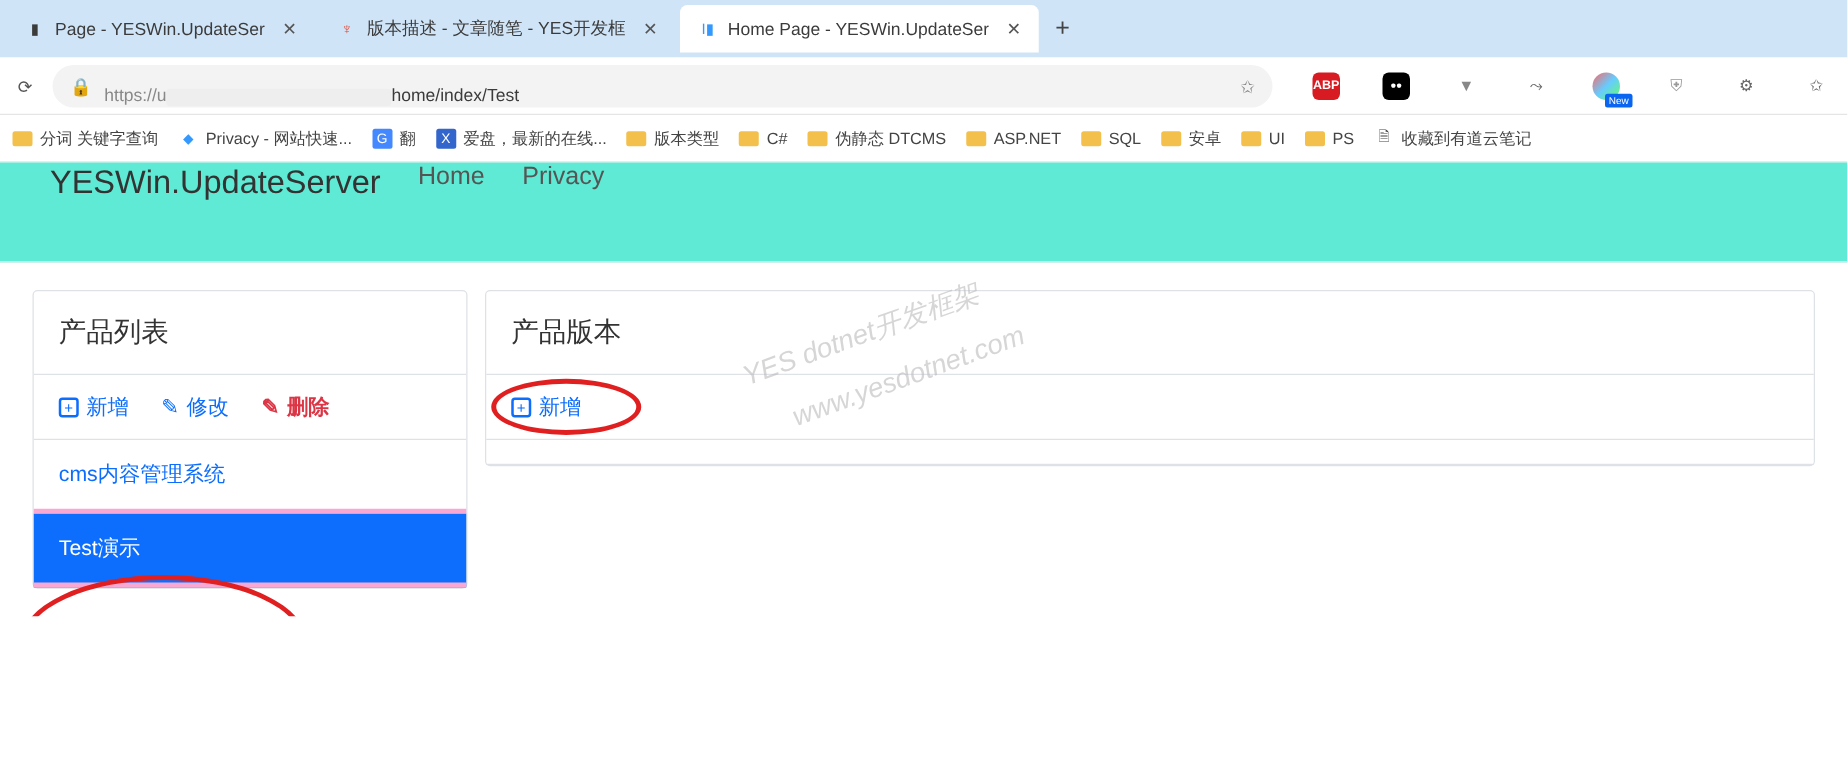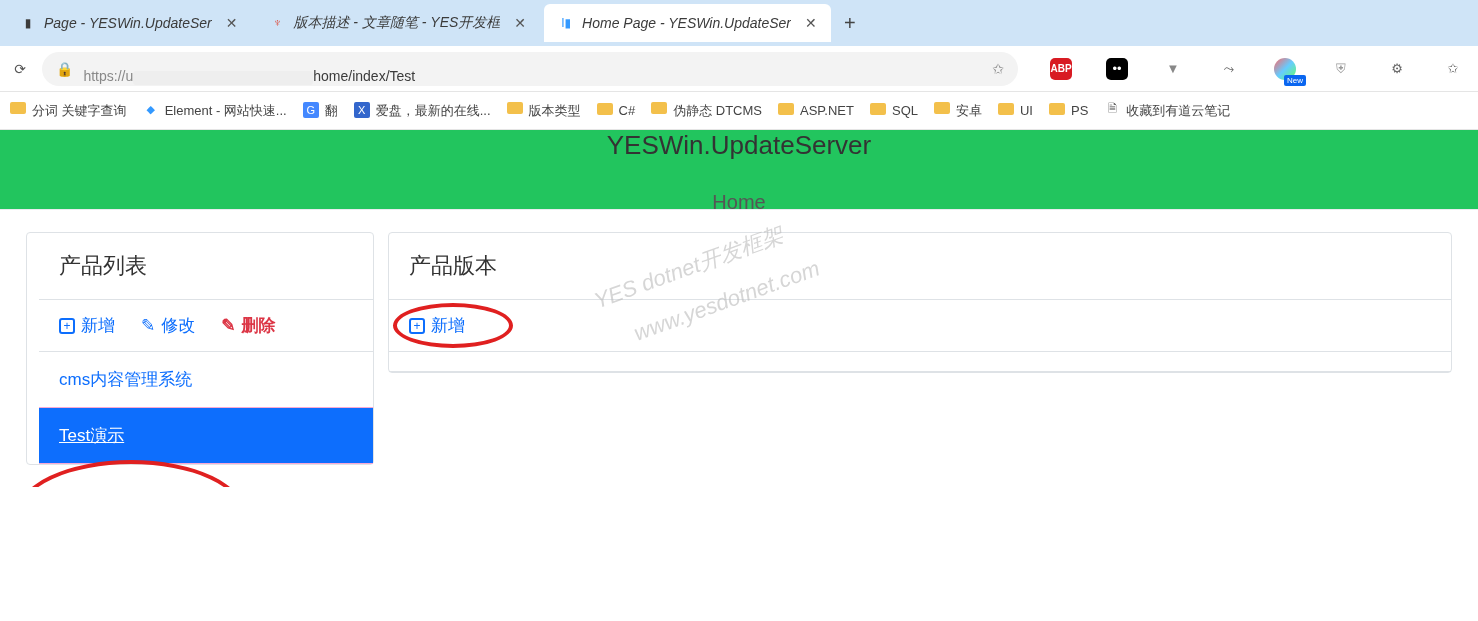--- a/index.html
+++ b/index.html
@@ -2,56 +2,56 @@
 <html><head>
 <meta charset="utf-8">
 <style>
   * { box-sizing: border-box; margin: 0; padding: 0; }
   body { font-family: -apple-system, "Segoe UI", Arial, sans-serif; font-size: 14px; color: #333; background: #fff; width: 1478px; }
   
   .tabs-bar { display: flex; align-items: center; height: 46px; background: #cfe4f7; padding: 0 6px; gap: 4px; }
   .tab { display: flex; align-items: center; gap: 8px; padding: 0 14px; height: 38px; border-radius: 6px 6px 0 0; font-size: 14px; color: #3b3b3b; max-width: 300px; }
   .tab.active { background: #fff; }
   .tab .favicon { width: 16px; height: 16px; display: inline-flex; align-items: center; justify-content: center; font-size: 12px; }
-  .tab .title { white-space: nowrap; overflow: hidden; text-overflow: ellipsis; font-style: italic; }
+  .tab .title { white-space: nowrap; overflow: hidden; text-overflow: ellipsis; }
   .tab .close { color: #555; font-size: 14px; margin-left: 6px; }
   .newtab { width: 30px; height: 30px; display: flex; align-items: center; justify-content: center; font-size: 20px; color: #444; border-radius: 4px; }
   .addr-bar { display: flex; align-items: center; height: 46px; background: #fff; border-bottom: 1px solid #e5e5e5; padding: 0 8px; gap: 10px; }
   .addr-btn { width: 24px; height: 24px; display: flex; align-items: center; justify-content: center; color: #555; }
   .url-box { flex: 1; display: flex; align-items: center; height: 34px; background: #f3f3f3; border-radius: 17px; padding: 0 14px; gap: 10px; color: #555; }
   .url-box .lock { color: #777; }
   .url-text { flex: 1; color: #3b3b3b; margin-top: 16px; }
   .url-text .grey { color: #888; }
   .ext-icons { display: flex; align-items: center; gap: 18px; padding: 0 6px; }
   .ext { width: 22px; height: 22px; display: flex; align-items: center; justify-content: center; font-size: 13px; margin-left: 16px; }
   .ext.abp { background: #d81b23; color: #fff; border-radius: 5px; font-weight: bold; font-size: 10px; }
   .ext.black { background: #000; color: #fff; border-radius: 5px; }
   .ext.rainbow { background: linear-gradient(135deg,#f66,#6cf,#6f6); border-radius: 50%; position: relative; }
   .ext .new-badge { position: absolute; bottom: -6px; right: -10px; background: #0a66f0; color: #fff; font-size: 8px; padding: 1px 3px; border-radius: 2px; }
   .bm-bar { display: flex; align-items: center; height: 38px; background: #fff; border-bottom: 1px solid #e5e5e5; padding: 0 10px; gap: 16px; font-size: 13px; color: #444; overflow: hidden; white-space: nowrap; }
-  .bm { display: flex; gap: 6px; }
+  .bm { display: flex; align-items: center; gap: 6px; }
   .folder { width: 16px; height: 12px; background: #f3c04b; border-radius: 2px; display:inline-block; }
   .favg { width: 16px; height: 16px; display:inline-flex; align-items:center; justify-content:center; font-size:11px; }
   
-  .page-nav { display: flex; align-items: center; height: 80px; padding: 0 40px; gap: 30px; border-bottom: 1px solid #e9ecef; background: #22c55e; flex-direction: column; }
+  .page-nav { display: flex; height: 80px; padding: 0 40px; gap: 30px; border-bottom: 1px solid #e9ecef; background: #5eead4; }
   .brand { font-size: 26px; color: #333; }
   .nav-link { font-size: 20px; color: #555; }
   .content { display: flex; gap: 14px; padding: 22px 26px; align-items: flex-start; }
   .panel { border: 1px solid #dee2e6; border-radius: 4px; background: #fff; }
-  .panel-l { width: 348px; padding-left: 12px; }
+  .panel-l { width: 348px; }
   .panel-r { flex: 1; }
   .panel-head { font-size: 22px; padding: 18px 20px; border-bottom: 1px solid #dee2e6; color: #333; }
   .panel-actions { display: flex; gap: 26px; padding: 14px 20px; border-bottom: 1px solid #dee2e6; font-size: 17px; position: relative; }
   .act { display: flex; align-items: center; gap: 6px; cursor: pointer; }
   .act.blue { color: #0d6efd; }
   .act.red { color: #dc3545; font-weight: bold; }
   .icon-box { width: 16px; height: 16px; border: 2px solid currentColor; border-radius: 3px; display: inline-flex; align-items: center; justify-content: center; font-size: 12px; line-height: 1; }
   .icon-pen::before { content: "✎"; }
-  .list-item { display: block; padding: 16px 20px; font-size: 17px; color: #0d6efd; border-bottom: 1px solid #f9a8d4; cursor: pointer; }
-  .list-item.selected { background: #0d6efd; color: #fff; text-decoration: underline; }
+  .list-item { display: block; padding: 16px 20px; font-size: 17px; color: #0d6efd; border-bottom: 4px solid #f9a8d4; cursor: pointer; }
+  .list-item.selected { background: #0d6efd; color: #fff; }
   .circle-mark { position: absolute; border: 4px solid #e02020; border-radius: 50%; pointer-events: none; }
   .tbl-head { display: flex; padding: 14px 16px; font-size: 17px; font-weight: bold; color: #222; border-bottom: 1px solid #dee2e6; gap: 20px; }
   .th1{width:85px}.th2{width:85px}.th3{width:120px}.th4{flex:1}.th5{width:120px}.th6{width:60px;text-align:right}
   .wm { position: absolute; color: #bbb; font-size: 22px; font-style: italic; transform: rotate(-20deg); opacity: .6; pointer-events:none;}
   .panel-l-wrap, .panel-r { position: relative; }
 </style>
 </head>
 <body>
 
 <div class="tabs-bar">
@@ -96,21 +96,21 @@
   </div>
 </div>
 
 <div class="bm-bar">
   <span class="bm">
       <span class="folder"></span>
       <span>分词 关键字查询</span>
     </span>
   <span class="bm">
       <span class="favg" style="color:#39f">◆</span>
-      <span>Element - 网站快速...</span>
+      <span>Privacy - 网站快速...</span>
     </span>
   <span class="bm">
       <span class="favg" style="background:#48f;color:#fff;border-radius:2px">G</span>
       <span>翻</span>
     </span>
   <span class="bm">
       <span class="favg" style="background:#36c;color:#fff;border-radius:2px">X</span>
       <span>爱盘，最新的在线...</span>
     </span>
   <span class="bm">

